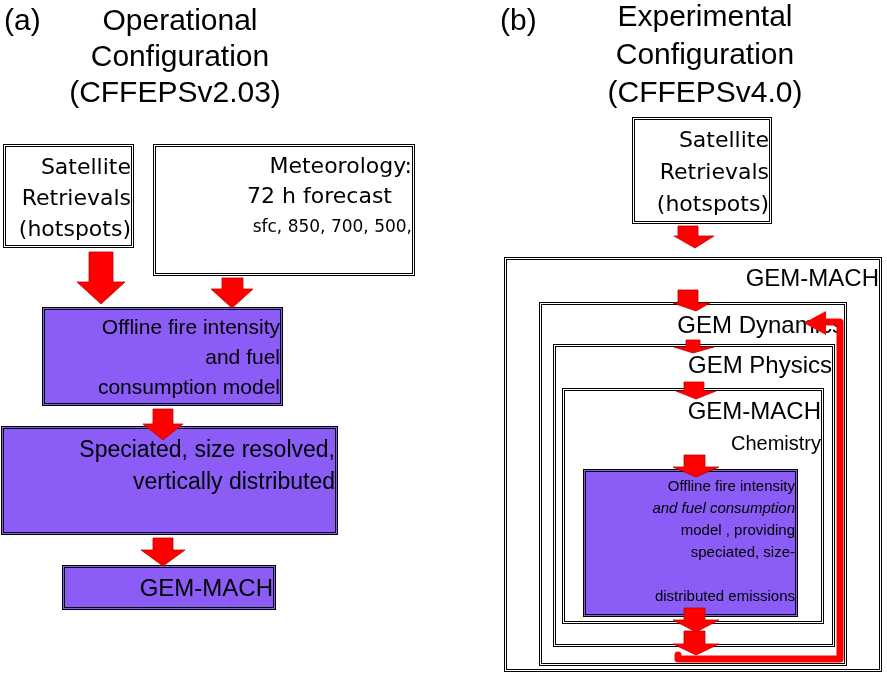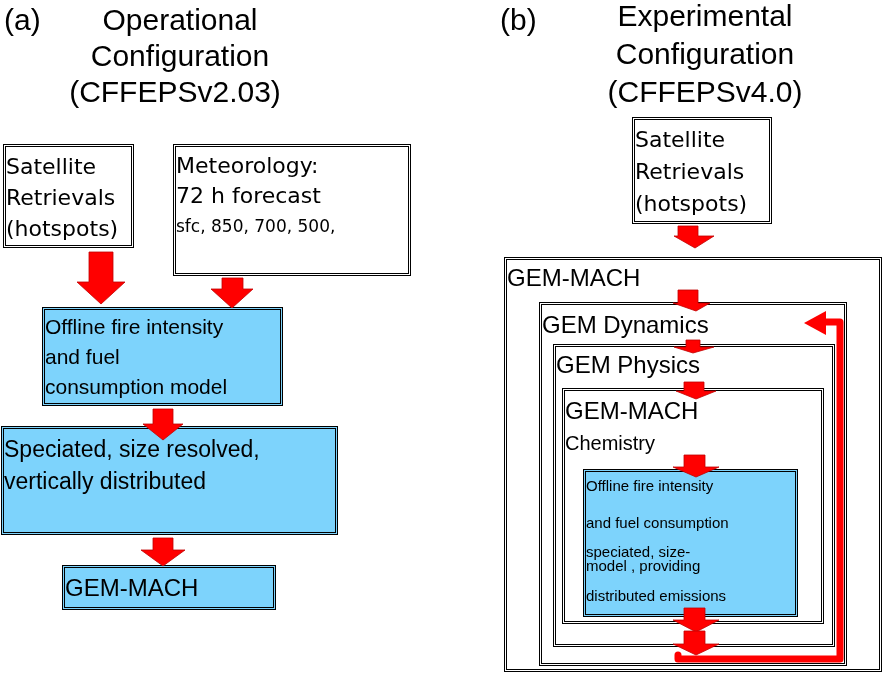--- a/index.html
+++ b/index.html
@@ -1,40 +1,40 @@
 <!DOCTYPE html>
 <html><head>
   <meta charset="utf-8">
   <style>
     html, body { margin: 0; padding: 0; background: #ffffff; }
     body { width: 887px; height: 678px; position: relative; overflow: hidden; }
     .txt { position: absolute; color: #000; text-align: center; white-space: nowrap; }
     .arial { font-family: "Liberation Sans", sans-serif; }
     .calib { font-family: "DejaVu Sans", sans-serif; }
     .box { position: absolute; border: 3px double #000; box-sizing: border-box; background: transparent; }
-    .boxfill { background: #7dd3fc; }
-    .lbl { position: absolute; left: 0; right: 0; text-align: left; color: #000; line-height: 1.2; }
+    .boxfill { background: #8b5cf6; }
+    .lbl { position: absolute; left: 0; right: 0; text-align: right; color: #000; line-height: 1.2; }
     svg.overlay { position: absolute; left: 0; top: 0; pointer-events: none; }
   </style>
 </head>
 <body>
 
 <div>
   <div class="txt arial" style="left:4px; top:2px; font-size:30px; line-height:36px;">(a)</div>
   <div class="txt arial" style="left:60px; width:240px; top:2px; font-size:30px; line-height:36px;">Operational</div>
   <div class="txt arial" style="left:60px; width:240px; top:38px; font-size:30px; line-height:36px;">Configuration</div>
   <div class="txt arial" style="left:40px; width:270px; top:74px; font-size:30px; line-height:36px;">(CFFEPSv2.03)</div>
 
   <div class="box" style="left:3px; top:144px; width:131px; height:104px;">
     <div class="lbl calib" style="top:4px; font-size:22px; line-height:31px;">Satellite</div>
     <div class="lbl calib" style="top:35px; font-size:22px; line-height:31px;">Retrievals</div>
     <div class="lbl calib" style="top:66px; font-size:22px; line-height:31px;">(hotspots)</div>
   </div>
 
-  <div class="box" style="left:153px; top:144px; width:238px; height:132px;margin-left:20px;">
+  <div class="box" style="left:153px; top:144px; width:262px; height:132px;">
     <div class="lbl calib" style="top:4px; font-size:22px; line-height:30px;">Meteorology:</div>
     <div class="lbl calib" style="top:34px; font-size:22px; line-height:30px; padding-right:20px;">72 h forecast</div>
     <div class="lbl calib" style="top:66px; font-size:17px; line-height:26px;">sfc, 850, 700, 500,</div>
   </div>
 
   <div class="box boxfill" style="left:42px; top:307px; width:241px; height:99px;">
     <div class="lbl arial" style="top:2px; font-size:21px; line-height:30px;">Offline fire intensity</div>
     <div class="lbl arial" style="top:32px; font-size:21px; line-height:30px;">and fuel</div>
     <div class="lbl arial" style="top:62px; font-size:21px; line-height:30px;">consumption model</div>
   </div>
@@ -69,22 +69,22 @@
   </div>
   <div class="box" style="left:553px; top:344px; width:282px; height:303px;">
     <div class="lbl arial" style="top:2px; font-size:24px; line-height:32px;">GEM Physics</div>
   </div>
   <div class="box" style="left:562px; top:388px; width:262px; height:236px;">
     <div class="lbl arial" style="top:4px; font-size:24px; line-height:32px;">GEM-MACH</div>
     <div class="lbl arial" style="top:36px; font-size:20px; line-height:32px;">Chemistry</div>
   </div>
   <div class="box boxfill" style="left:583px; top:469px; width:215px; height:148px;">
     <div class="lbl arial" style="top:3px; font-size:15px; line-height:22.5px;">Offline fire intensity</div>
-    <div class="lbl arial" style="top:40px; font-size:15px; line-height:22.5px;">and fuel consumption</div>
-    <div class="lbl arial" style="top:47px; font-size:15px; line-height:22.5px;margin-top:36px;">model , providing</div>
+    <div class="lbl arial" style="top:25px; font-size:15px; line-height:22.5px;font-style:italic;">and fuel consumption</div>
+    <div class="lbl arial" style="top:47px; font-size:15px; line-height:22.5px;">model , providing</div>
     <div class="lbl arial" style="top:69px; font-size:15px; line-height:22.5px;">speciated, size-</div>
     <div class="lbl arial" style="top:113px; font-size:15px; line-height:22.5px;">distributed emissions</div>
   </div>
 </div>
 
 <svg class="overlay" width="887" height="678" viewBox="0 0 887 678">
   <defs>
     <symbol id="dnarrow" viewBox="0 0 40 40">
       <path d="M11 0 H29 V20 H40 L20 40 L0 20 H11 Z"></path>
     </symbol>

